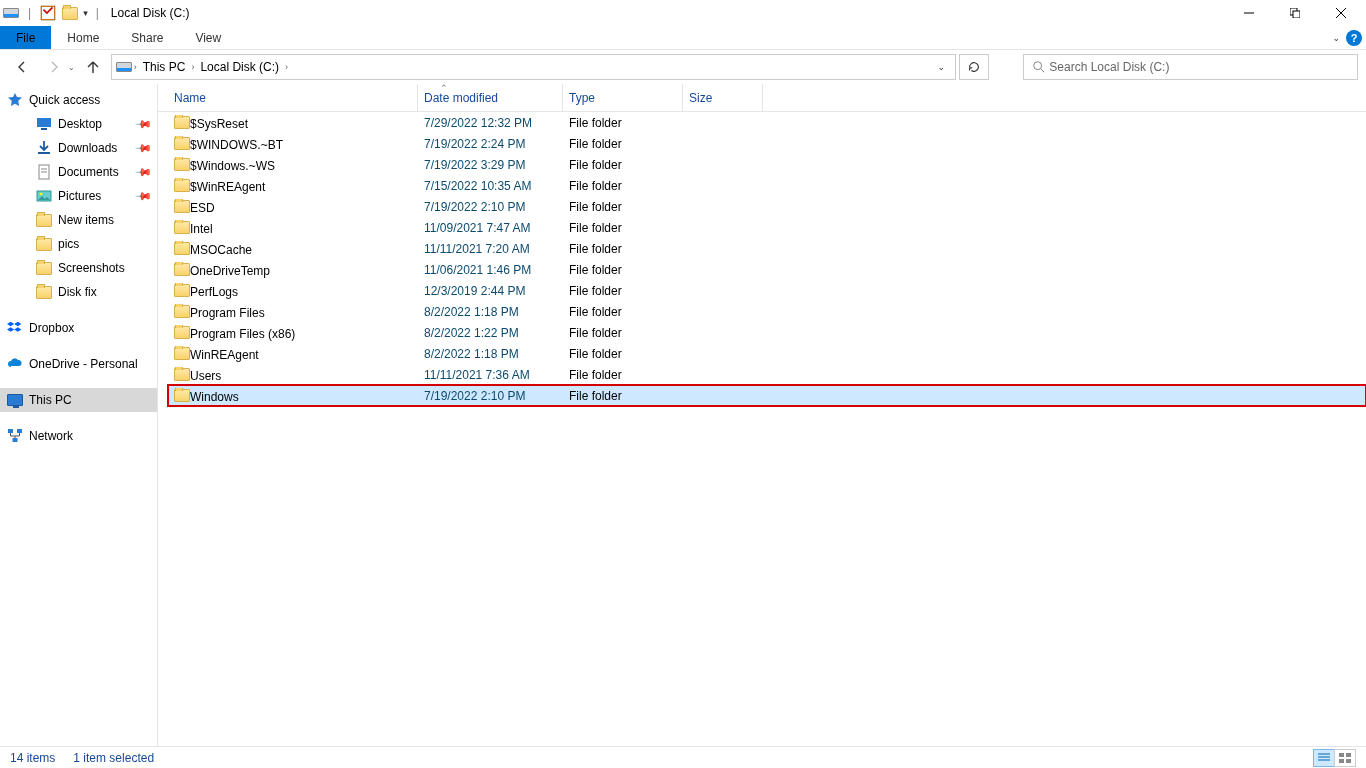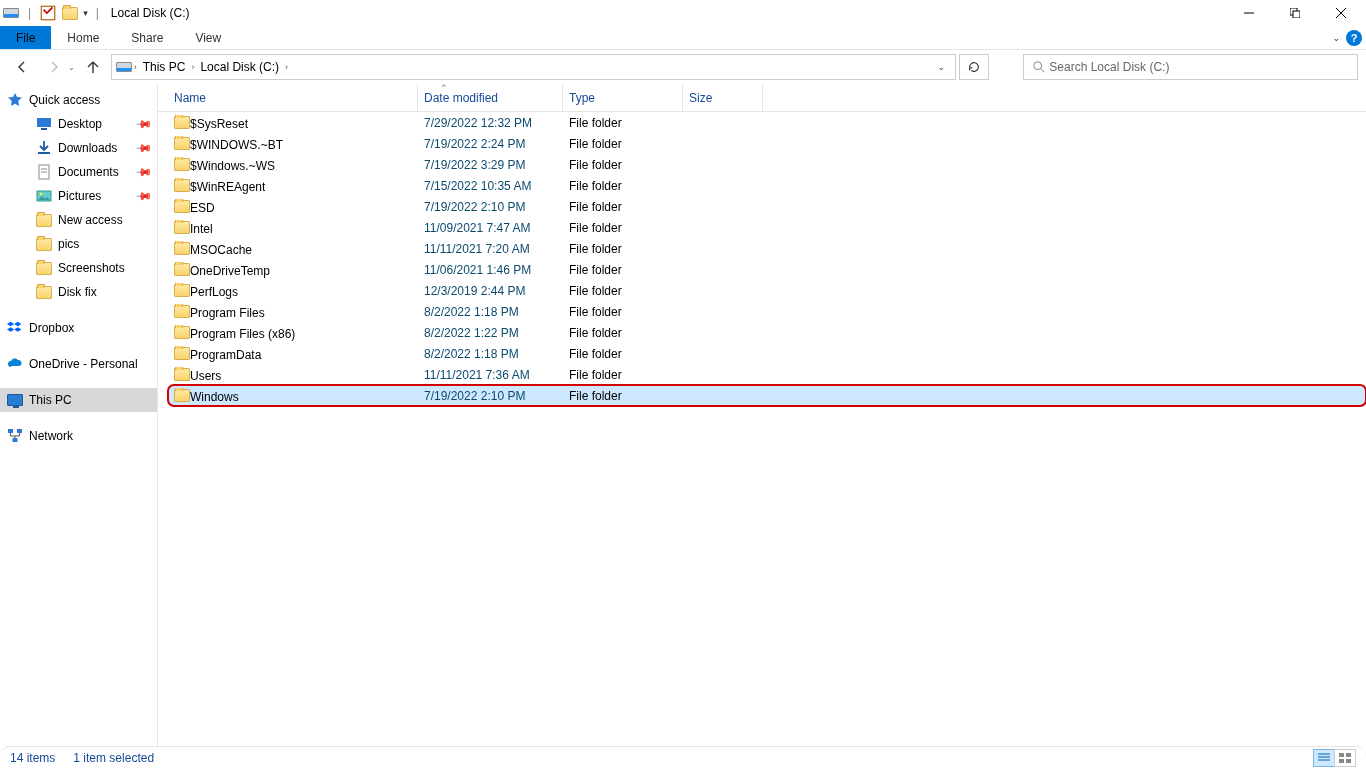--- a/index.html
+++ b/index.html
@@ -54,29 +54,29 @@
   .col { border-right:1px solid #e5e5e5; height:100%; display:flex; align-items:center; padding-left:6px; }
   .col.name { width:250px; }
   .col.date { width:145px; }
   .col.type { width:120px; }
   .col.size { width:80px; }
   .sort-ind { position:absolute; left:282px; top:-1px; font-size:9px; color:#777; }
 
   .rows { flex:1; overflow:auto; padding-left:10px; }
   .row { height:21px; display:flex; align-items:center; }
   .row.selected { background:#cde8ff; }
-  .row.highlighted { outline:2px solid #d40000; outline-offset:-1px;border-radius:6px; }
+  .row.highlighted { outline:2px solid #d40000; outline-offset:-1px; }
   .cell { padding-left:6px; white-space:nowrap; overflow:hidden; }
   .cell.name { width:250px; display:flex; align-items:flex-end; }
   .cell.date { width:145px; color:#0c4a6e; }
   .cell.type { width:120px; color:#000; }
   .cell.size { width:80px; text-align:right; padding-right:8px; }
 
   
-  .statusbar { height:22px; border-top:1px solid #e5e5e5; display:flex; align-items:center; padding:0 10px; gap:18px; color:#16499a;border-radius:10px; }
+  .statusbar { height:22px; border-top:1px solid #e5e5e5; display:flex; align-items:center; padding:0 10px; gap:18px; color:#16499a; }
   .view-toggles { margin-left:auto; display:flex; gap:0; }
   .vt { width:22px; height:18px; border:1px solid #ccc; display:flex; align-items:center; justify-content:center; margin-left:-1px; }
   .vt.active { background:#cde8ff; border-color:#7ab7e8; }
 
   
   .folder-ico { width:16px; height:13px; background:linear-gradient(#ffe9a6,#f9d36a); border:1px solid #d9b14c; border-radius:1px; position:relative; }
   .folder-ico::before { content:""; position:absolute; top:-3px; left:0; width:6px; height:3px; background:#f9d36a; border:1px solid #d9b14c; border-bottom:none; border-radius:1px 1px 0 0; }
   .disk-ico { width:16px; height:10px; background:#cfd6dc; border:1px solid #888; border-radius:1px; position:relative; }
   .disk-ico::after { content:""; position:absolute; bottom:0; left:0; width:100%; height:3px; background:#1e90ff; }
   .monitor-ico { width:16px; height:12px; border:1px solid #1e5a9e; background:#2a7bd4; position:relative; border-radius:1px;}
@@ -238,21 +238,21 @@
             <path d="M2 12l4-4 3 3 2-2 3 3" fill="#399"></path>
           </svg>
         </span>
         <span>Pictures</span>
         <span class="pin">📌</span>
       </div>
     <div class="nav-item sub">
         <span class="nav-ico">
           <span class="folder-ico"></span>
         </span>
-        <span>New access</span>
+        <span>New items</span>
       </div>
     <div class="nav-item sub">
         <span class="nav-ico">
           <span class="folder-ico"></span>
         </span>
         <span>pics</span>
       </div>
     <div class="nav-item sub">
         <span class="nav-ico">
           <span class="folder-ico"></span>
@@ -432,21 +432,21 @@
           </div>
           <div class="cell date">8/2/2022 1:22 PM</div>
           <div class="cell type">File folder</div>
           <div class="cell size"></div>
         </div>
         <div class="row">
           <div class="cell name">
             <span class="nav-ico">
               <span class="folder-ico"></span>
             </span>
-            <span>ProgramData</span>
+            <span>WinREAgent</span>
           </div>
           <div class="cell date">8/2/2022 1:18 PM</div>
           <div class="cell type">File folder</div>
           <div class="cell size"></div>
         </div>
         <div class="row">
           <div class="cell name">
             <span class="nav-ico">
               <span class="folder-ico"></span>
             </span>

